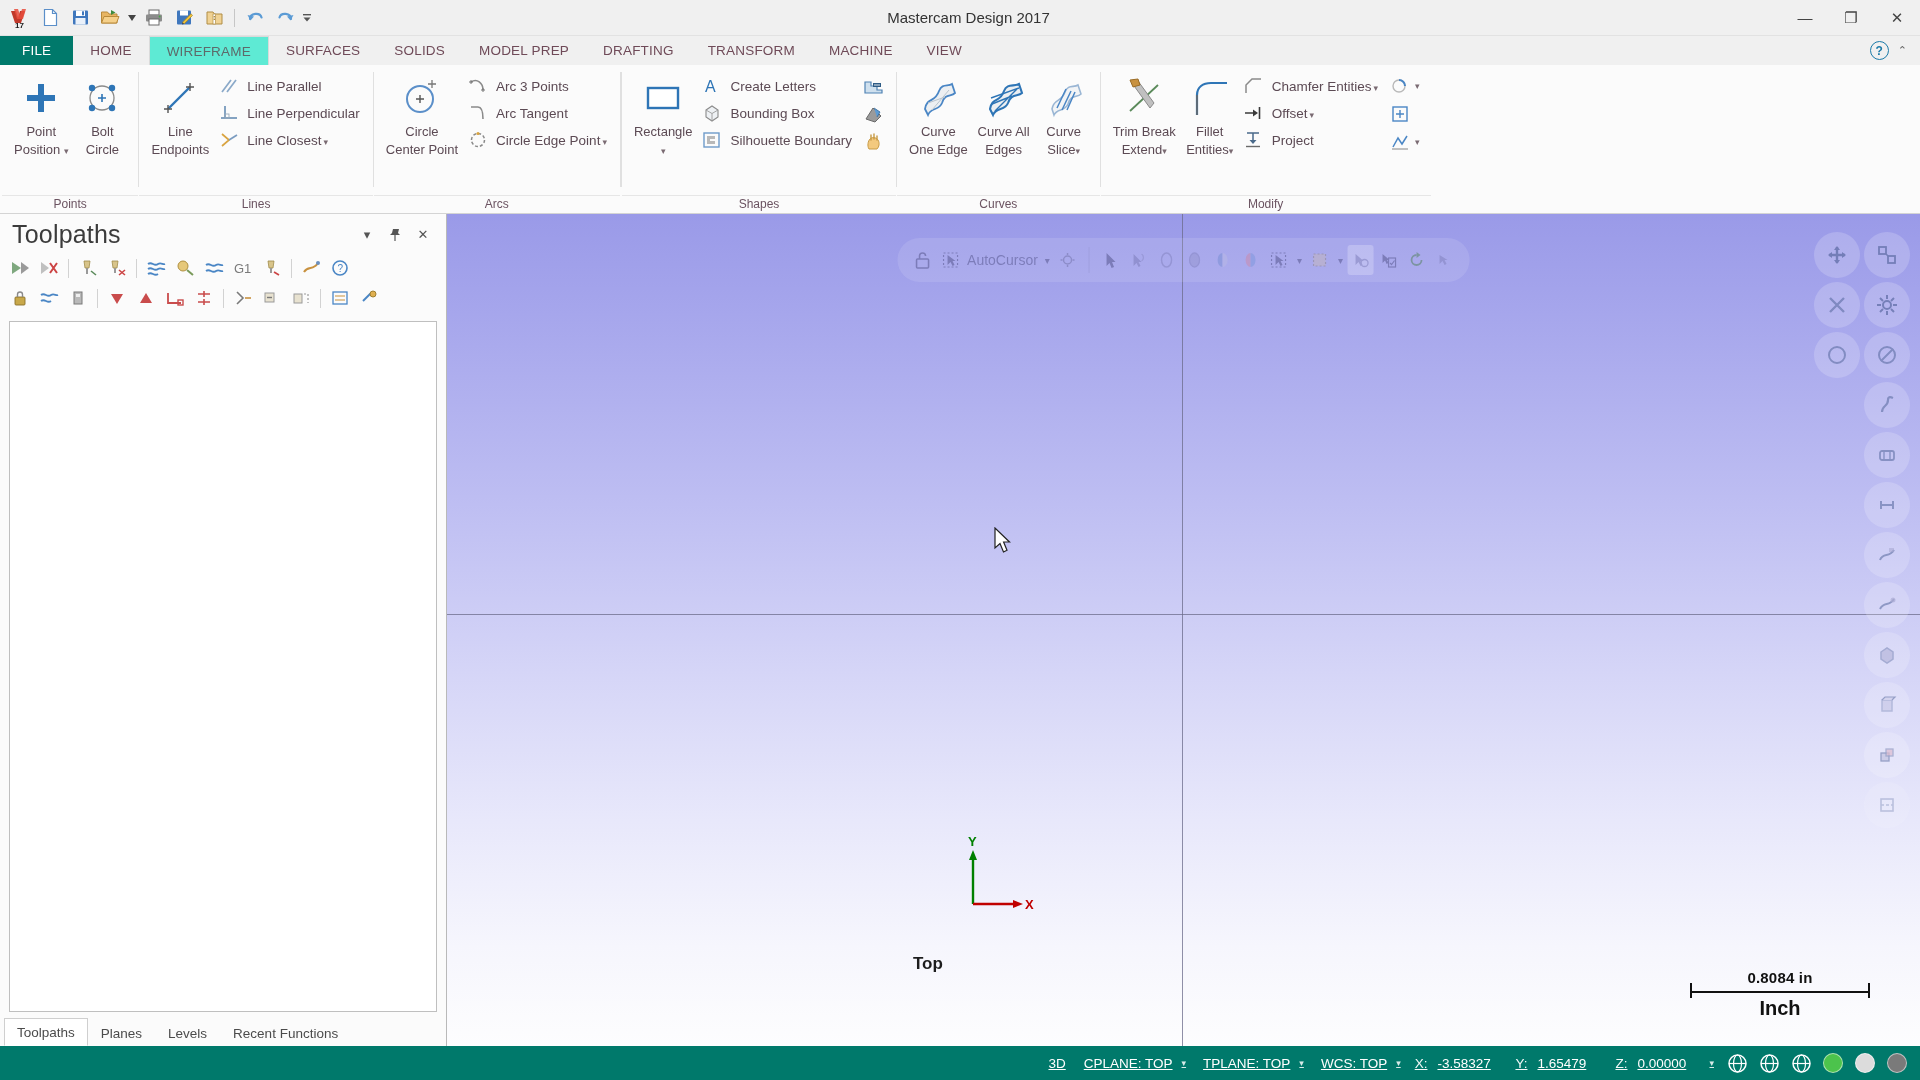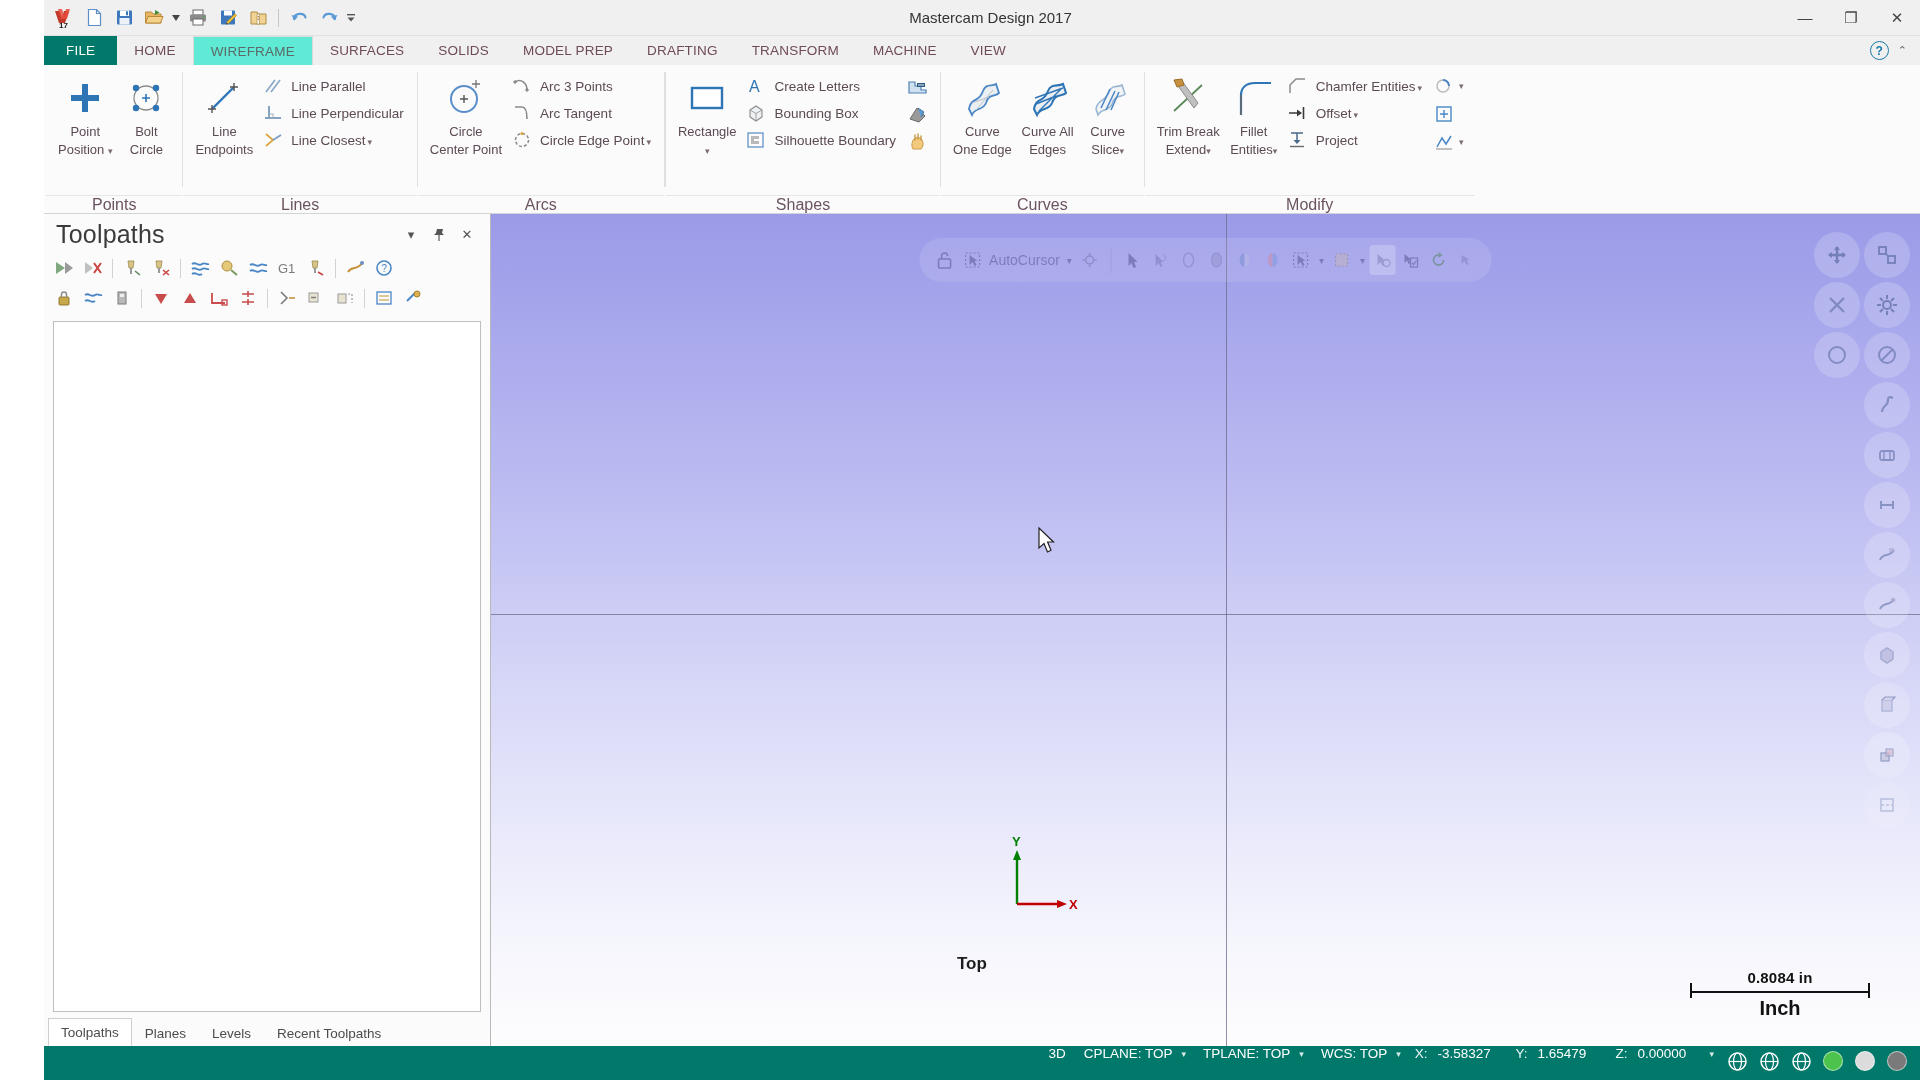--- a/index.html
+++ b/index.html
@@ -2,21 +2,21 @@
 <html><head>
 <meta charset="utf-8">
 <style>
   * { box-sizing: border-box; margin: 0; padding: 0; }
   html, body {
     width: 1920px; height: 1080px;
     font-family: "Liberation Sans", sans-serif;
     overflow: hidden;
     background: #ffffff;
   }
-  #app { width: 1920px; height: 1080px; position: relative; display: flex; flex-direction: column; padding-left: 44px; }
+  #app { width: 1920px; height: 1080px; position: relative; display: flex; flex-direction: column; }
 
   
   .titlebar {
     height: 36px; background: #f0f0f0; display: flex; align-items: center;
     border-bottom: 1px solid #e2e2e2; position: relative; flex: none;
   }
   .qat { display: flex; align-items: center; gap: 2px; padding-left: 6px; }
   .qat-btn {
     width: 28px; height: 28px; display: flex; align-items: center; justify-content: center;
     border-radius: 2px; cursor: pointer;
@@ -56,21 +56,21 @@
   .ribbon-collapse { color: #666; font-size: 11px; cursor: pointer; padding: 0 3px; }
 
   
   .ribbon {
     height: 149px; background: #fbfbfb; border-bottom: 1px solid #d4d4d4;
     display: flex; position: relative; flex: none; padding-left: 2px;
   }
   .rgroup { display: flex; flex-direction: column; position: relative; height: 149px; }
   .rgroup-body { flex: 1; display: flex; align-items: flex-start; padding: 6px 7px 0 7px; }
   .rgroup-label {
-    height: 19px; line-height: 17px; text-align: center; font-size: 16px; color: #6b5361;
+    height: 19px; line-height: 17px; text-align: center; font-size: 12px; color: #6b5361;
     border-top: 1px solid #e6e6e6;
   }
   .rgroup-sep { width: 1px; background: #e0e0e0; margin: 7px 0 26px 0; align-self: stretch; flex: none; }
 
   .big-btn {
     display: flex; flex-direction: column; justify-content: flex-start;
     min-width: 58px; padding: 3px 5px 0 5px; cursor: pointer; border-radius: 2px;
     height: 110px;
   }
   .big-ico { height: 47px; display: flex; align-items: center; justify-content: center; }
@@ -175,22 +175,22 @@
     padding: 0 14px; height: 27px; line-height: 27px; font-size: 13.5px; color: #3d3d3d;
     background: #fff; border: 1px solid #cfcfcf; border-bottom: none; cursor: pointer;
     margin-left: 6px;
   }
   .sheet-add { width: 42px; height: 24px; border: 1px solid #cfcfcf; border-bottom:none; background:#f7f7f7; cursor:pointer; }
   .sheet-nav { margin-left: auto; display: flex; align-items: center; gap: 10px; padding: 0 12px 3px 0; color: #555; font-size: 12px; }
   .sheet-nav span { cursor: pointer; }
 
   
   .statusbar {
-    height: 34px; background: #00796b; display: flex; align-items: flex-start;
-    color: #fff; font-size: 13.5px; flex: none; padding-left: 10px;
+    height: 34px; background: #00796b; display: flex; align-items: center;
+    color: #fff; font-size: 13.5px; flex: none; padding-left: 10px; text-decoration: underline;
   }
   .sb-center { margin-left: auto; display: flex; align-items: center; gap: 0; }
   .sb-item { padding: 0 9px; cursor: pointer; white-space: nowrap; }
   .sb-static { padding: 0 9px; white-space: nowrap; }
   .sb-caret { font-size: 9px; opacity: .85; padding-right: 8px; cursor: pointer; }
   .sb-coord { display: flex; align-items: center; gap: 10px; padding: 0 6px; }
   .sb-clabel { opacity: .95; }
   .sb-cval { min-width: 66px; }
   .sb-right { display: flex; align-items: center; gap: 2px; padding-right: 8px; }
   .sb-ico {
@@ -795,21 +795,21 @@
           </div>
         </div>
       </div>
 
       <div class="tp-tree"></div>
 
       <div class="dock-tabs">
         <div class="dock-tab active">Toolpaths</div>
         <div class="dock-tab">Planes</div>
         <div class="dock-tab">Levels</div>
-        <div class="dock-tab">Recent Toolpaths</div>
+        <div class="dock-tab">Recent Functions</div>
       </div>
     </div>
 
     <div class="viewwrap">
       <div class="viewport">
         <div class="axis-v" style="left:735px"></div>
         <div class="axis-h" style="top:400px"></div>
 
         <div class="ac-bar">
           <div class="ac-item">

